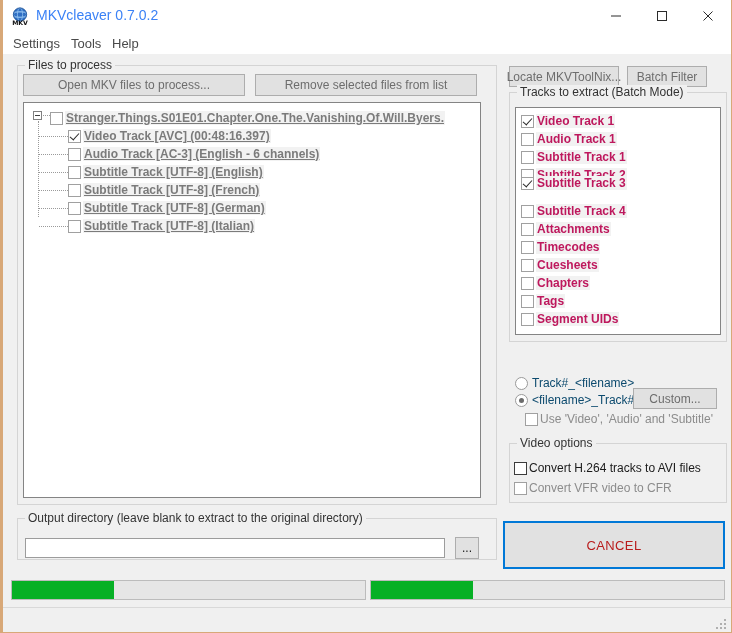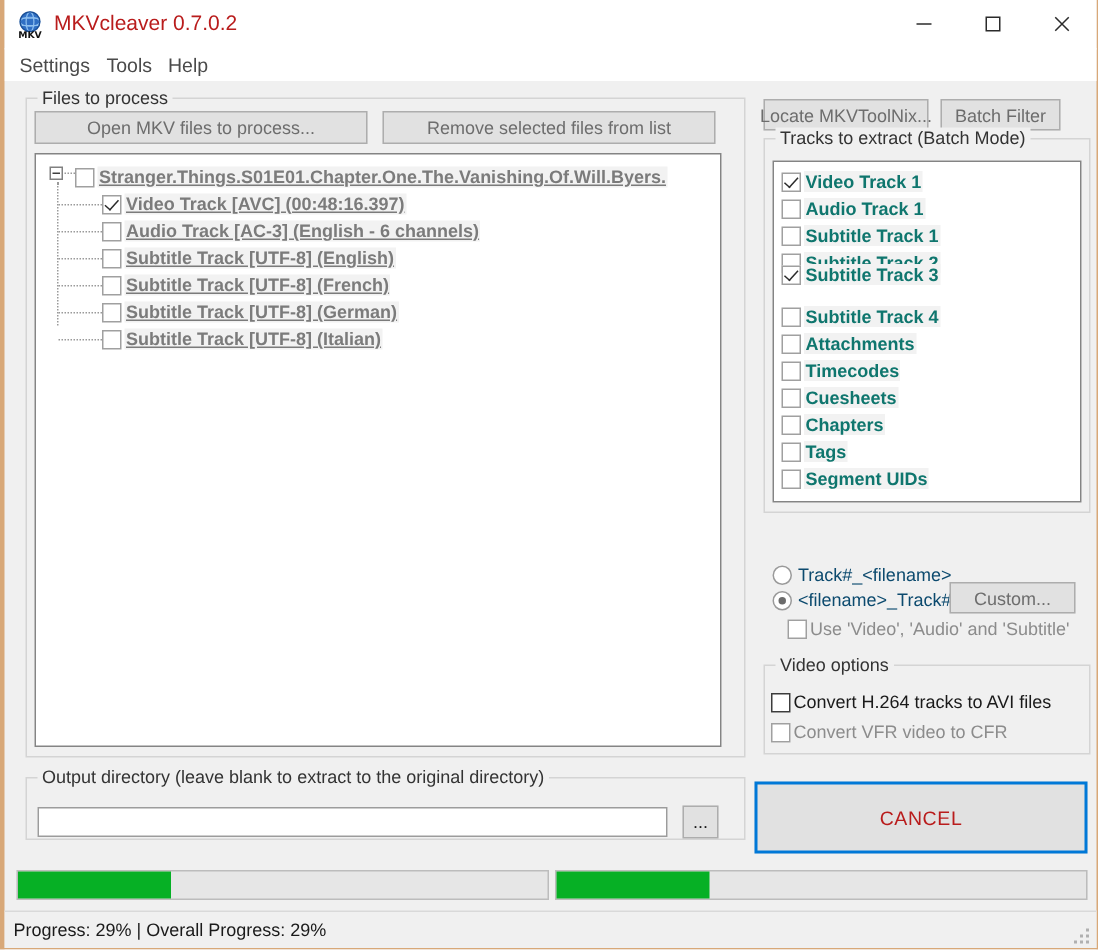--- a/index.html
+++ b/index.html
@@ -22,21 +22,21 @@
   .titlebar{
     position:absolute;left:0;top:0;width:729px;height:32px;
     background:#ffffff;
     border-bottom:1px solid #e6e6e6;
   }
   .app-icon{
     position:absolute;left:7px;top:6px;width:20px;height:20px;
   }
   .title-text{
     position:absolute;left:33px;top:7px;
-    font-size:14px;color:#b91c1c;letter-spacing:0px;
+    font-size:14px;color:#3b82f6;letter-spacing:0px;
     white-space:nowrap;
   }
   .wctrl{
     position:absolute;top:0;width:46px;height:31px;
     cursor:default;
   }
   .wctrl svg{position:absolute;left:50%;top:50%;transform:translate(-50%,-50%);}
   .wctrl.min{right:93px;}
   .wctrl.max{right:47px;}
   .wctrl.close{right:1px;}
@@ -147,21 +147,21 @@
   #tracks-list{
     position:absolute;left:512px;top:107px;width:206px;height:228px;
     background:#fff;border:1px solid #848484;box-sizing:border-box;
     overflow:hidden;
   }
   .track-row{
     position:absolute;left:5px;height:18px;
     display:flex;align-items:center;white-space:nowrap;
   }
   .track-row .lbl{
-    font-size:12px;font-weight:bold;color:#0f766e;
+    font-size:12px;font-weight:bold;color:#be185d;
     background:#f2f2f2;padding:0 1px;line-height:14px;
   }
 
   #fname-group{left:506px;top:357px;width:218px;height:78px;}
   .radio-row{position:absolute;display:flex;align-items:center;white-space:nowrap;}
   .radio{
     position:relative;display:inline-block;width:13px;height:13px;
     border:1px solid #9a9a9a;border-radius:50%;background:#fff;
     box-sizing:border-box;flex:none;margin-right:4px;
   }
@@ -403,21 +403,20 @@
   <div class="btn enabled" id="btn-browse">...</div>
 
   <div class="pbar" id="pbar1">
     <div class="fill" style="width: 29%; background: rgb(6, 176, 37);"></div>
   </div>
   <div class="pbar" id="pbar2">
     <div class="fill" style="width: 29%; background: rgb(6, 176, 37);"></div>
   </div>
 
   <div id="statusbar">
-    <div id="status-text">Progress: 29% | Overall Progress: 29%</div>
     <div class="grip">
       <i style="left:8px;top:0;"></i>
       <i style="left:4px;top:4px;"></i>
         <i style="left:8px;top:4px;"></i>
       <i style="left:0;top:8px;"></i>
         <i style="left:4px;top:8px;"></i>
         <i style="left:8px;top:8px;"></i>
     </div>
   </div>
 

